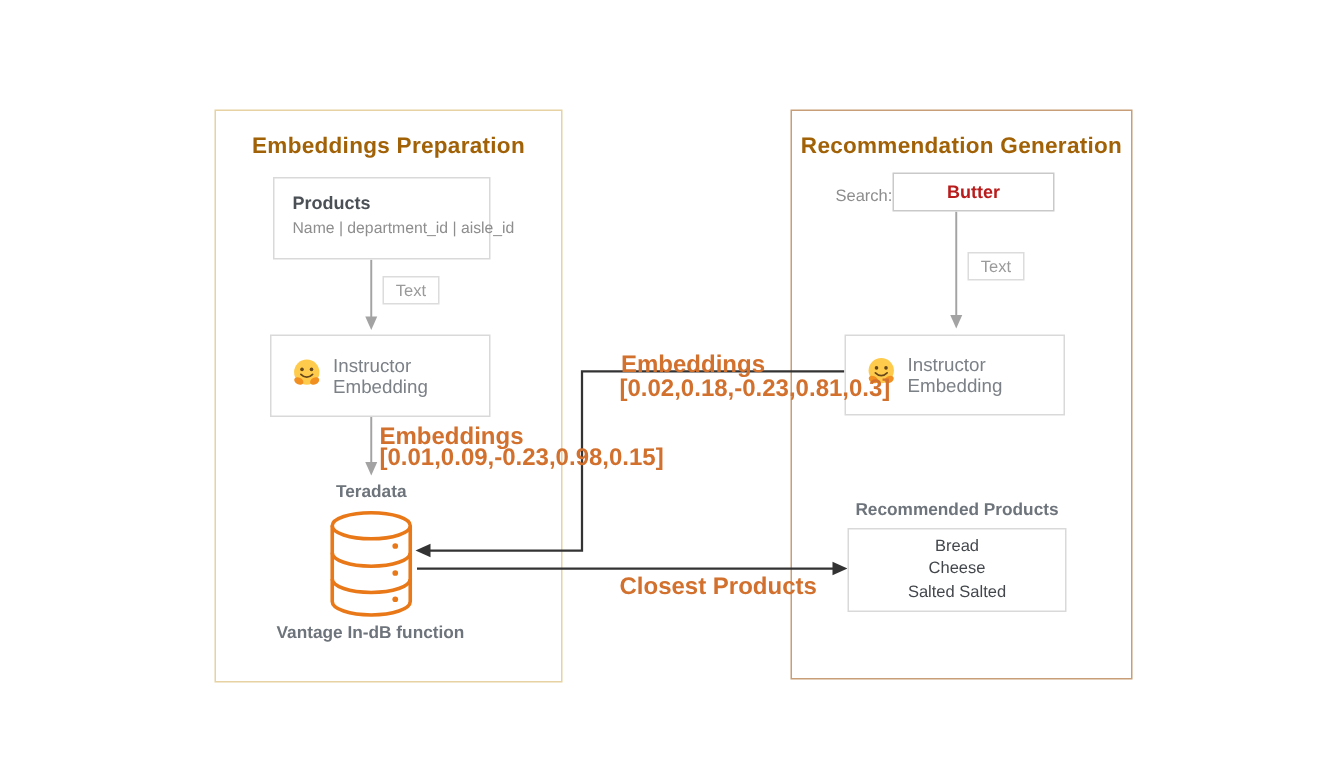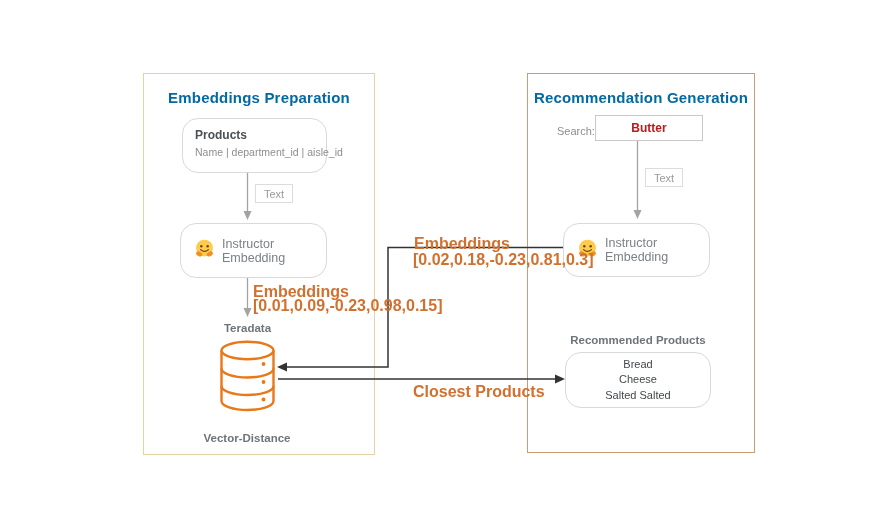--- a/index.html
+++ b/index.html
@@ -5,23 +5,23 @@
   * { margin:0; padding:0; box-sizing:border-box; }
   html,body { background:#ffffff; }
   body { font-family:"Liberation Sans","DejaVu Sans",sans-serif; }
   .stage { position:relative; width:892px; height:514px; background:#ffffff; overflow:hidden; }
 
   .panel { position:absolute; background:#ffffff; }
   .panel-left  { left:143px; top:73px; width:232px; height:382px; border:1px solid #e6d2a2; }
   .panel-right { left:527px; top:73px; width:228px; height:380px; border:1px solid #c79e77; }
 
   .panel-title { position:absolute; left:0; width:100%; top:15px; text-align:center;
-                 font-size:15px; font-weight:bold; color:#0369a1; letter-spacing:0.2px; }
+                 font-size:15px; font-weight:bold; color:#a16207; letter-spacing:0.2px; }
 
-  .rbox { position:absolute; background:#fff; border:1px solid #d9d9d9; border-radius:16px; }
+  .rbox { position:absolute; background:#fff; border:1px solid #d9d9d9; border-radius:0; }
 
   .products-box { left:182px; top:118px; width:145px; height:55px; padding:9px 12px; }
   .products-title { font-size:12px; font-weight:bold; color:#4b5056; margin-bottom:4px; }
   .products-cols  { font-size:10.5px; color:#8e8e8e; white-space:nowrap; }
 
   .text-chip { position:absolute; background:#fff; border:1px solid #dcdcdc;
                font-size:11px; color:#9a9a9a; display:flex; align-items:center; justify-content:center; }
   .text-chip-left  { left:255px; top:184px; width:38px; height:19px; }
   .text-chip-right { left:645px; top:168px; width:38px; height:19px; }
 
@@ -131,21 +131,21 @@
         <ellipse cx="28.5" cy="10.5" rx="26" ry="8.7"></ellipse>
         <path d="M2.5,28.5 A26,9 0 0 0 54.5,28.5" fill="none"></path>
         <path d="M2.5,46 A26,9 0 0 0 54.5,46" fill="none"></path>
       </g>
       <circle cx="44.5" cy="24" r="1.9" fill="#e87818"></circle>
       <circle cx="44.5" cy="42" r="1.9" fill="#e87818"></circle>
       <circle cx="44.5" cy="59.5" r="1.9" fill="#e87818"></circle>
     </svg>
   </div>
 
-  <div class="gray-bold vantage-line2">Vector-Distance</div>
+  <div class="gray-bold vantage-line1">Vantage In-dB function</div>
 
   <div class="search-label">Search:</div>
   <div class="search-box">Butter</div>
 
   <div class="text-chip text-chip-right">Text</div>
 
   <div class="rbox instructor-box instructor-right">
     <span>
       <svg width="19" height="19" viewBox="0 0 18 18">
         <circle cx="9" cy="8.6" r="8" fill="#FFCB4C"></circle>

